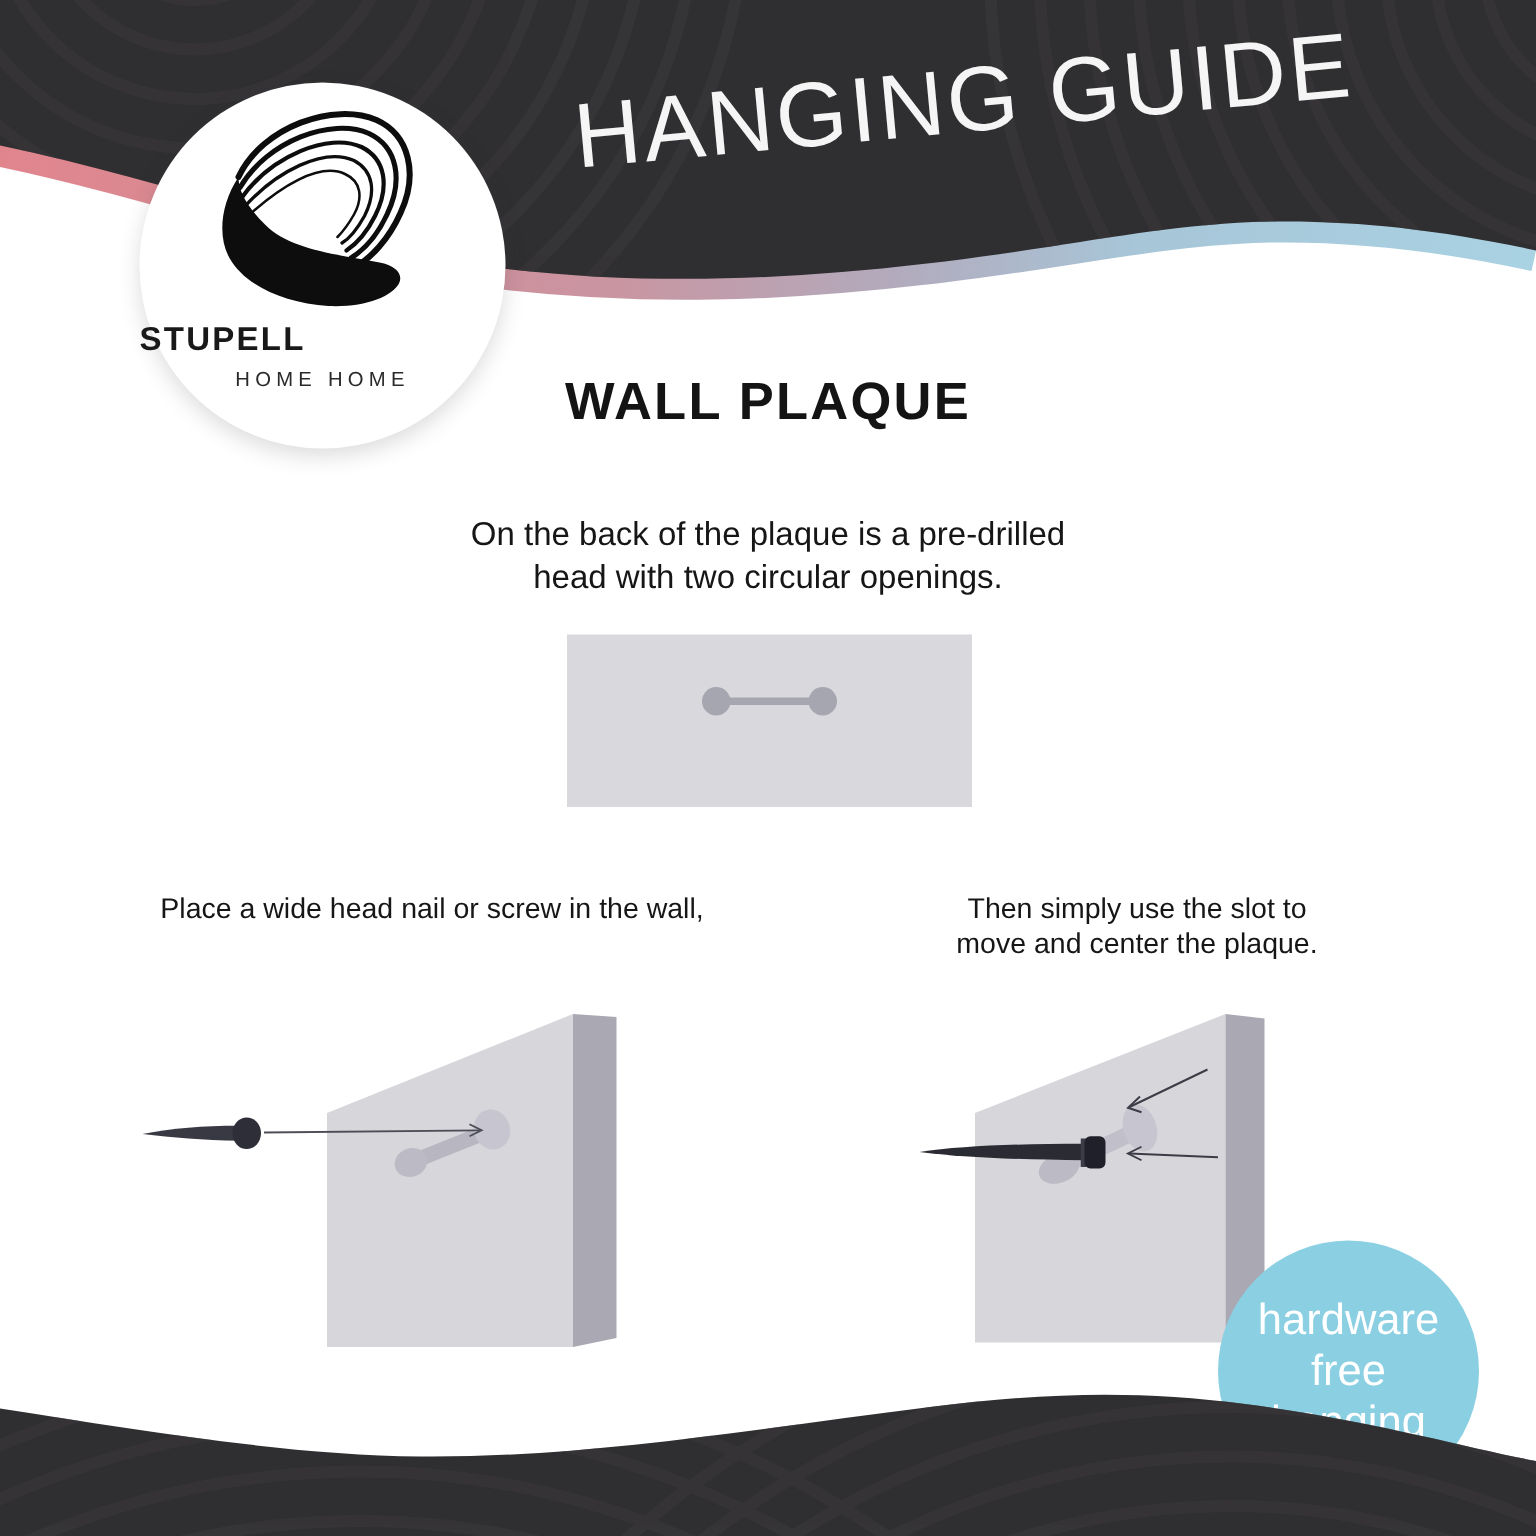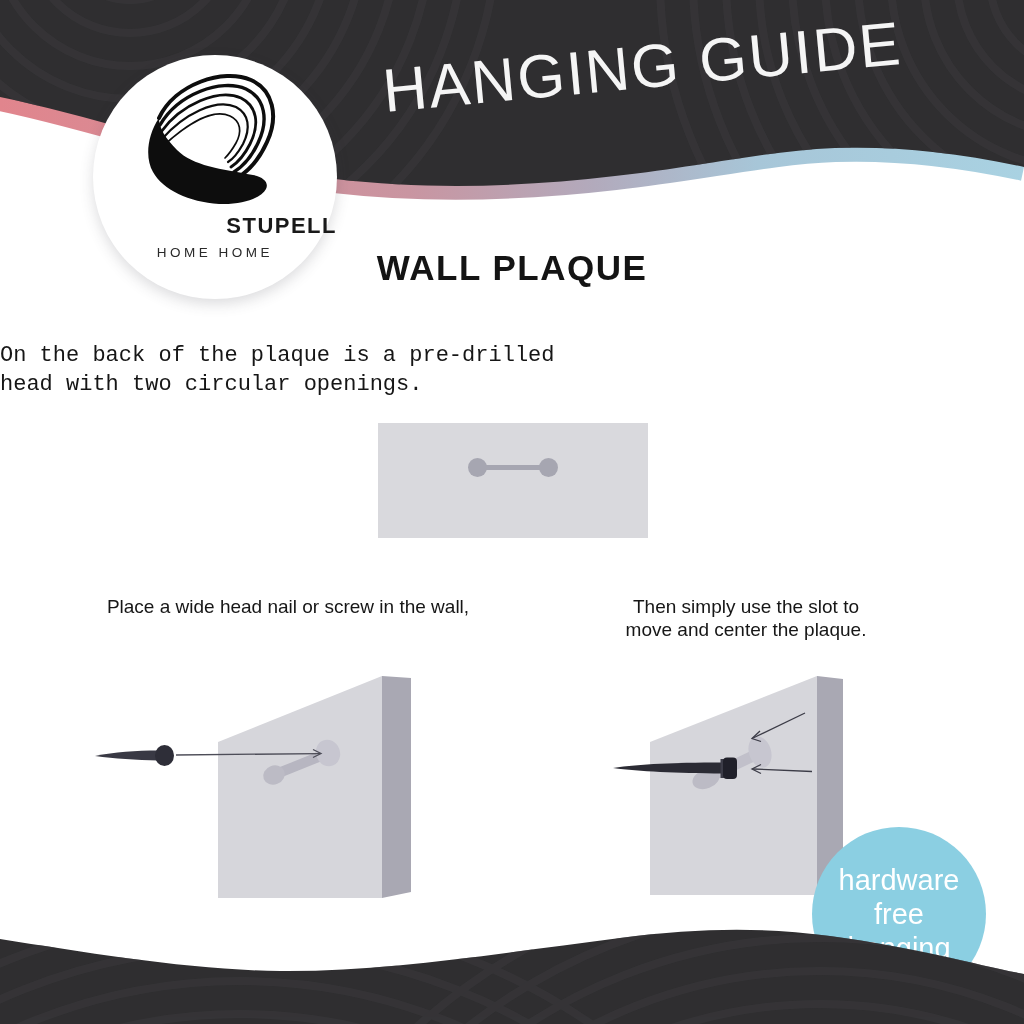--- a/index.html
+++ b/index.html
@@ -20,43 +20,43 @@
   }
 
   
   .logo-circle{
     position:absolute;left:93px;top:55px;width:244px;height:244px;
     border-radius:50%;background:#ffffff;
     box-shadow:0 5px 14px rgba(60,60,70,.18);
   }
   .logo-swoosh{position:absolute;left:52px;top:13px;}
   .brand-name{
-    position:absolute;left:0;top:158px;width:100%;text-align:right;
+    position:absolute;left:0;top:158px;width:100%;text-align:left;
     font-size:22px;font-weight:700;letter-spacing:1.5px;color:#191919;
   }
   .brand-tagline{
     position:absolute;left:0;top:190px;width:100%;text-align:center;
     font-size:13.5px;font-weight:400;letter-spacing:3.5px;color:#2a2a2a;
   }
 
   
   .subtitle{
     position:absolute;left:0;top:248px;width:100%;text-align:center;
     font-size:35px;font-weight:700;letter-spacing:1.5px;color:#141414;
   }
   .intro-text{
-    position:absolute;left:0;top:341px;width:100%;
-    font-size:22px;line-height:29px;color:#161616;font-weight:500;font-family:Liberation Mono, monospace;
+    position:absolute;left:0;top:341px;width:100%;text-align:center;
+    font-size:22px;line-height:29px;color:#161616;font-weight:500;
   }
   .step-caption{
     position:absolute;top:596px;text-align:center;
     font-size:19px;line-height:22.5px;color:#161616;font-weight:500;
   }
   .step-caption.left{left:60px;width:456px;}
-  .step-caption.right{left:556px;width:380px;}
+  .step-caption.right{left:568px;width:380px;}
 
   
   .plaque-back{
     position:absolute;left:378px;top:423px;width:270px;height:115px;
     background:#d9d9dd;
   }
   .slot-bar{
     position:absolute;left:99px;top:41.5px;width:71px;height:5.5px;
     background:#a6a6b1;
   }

